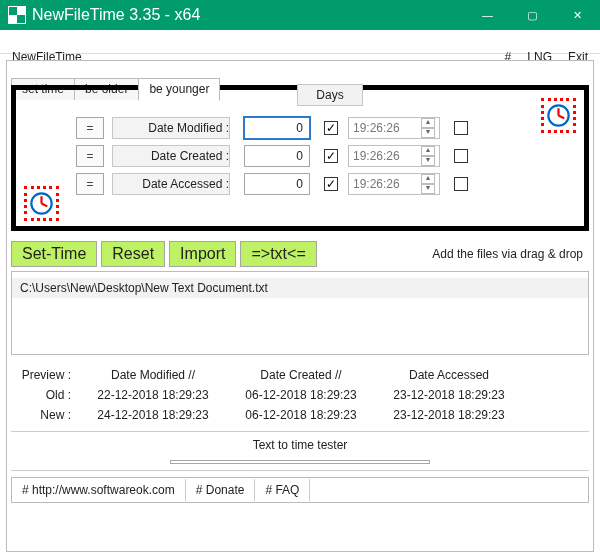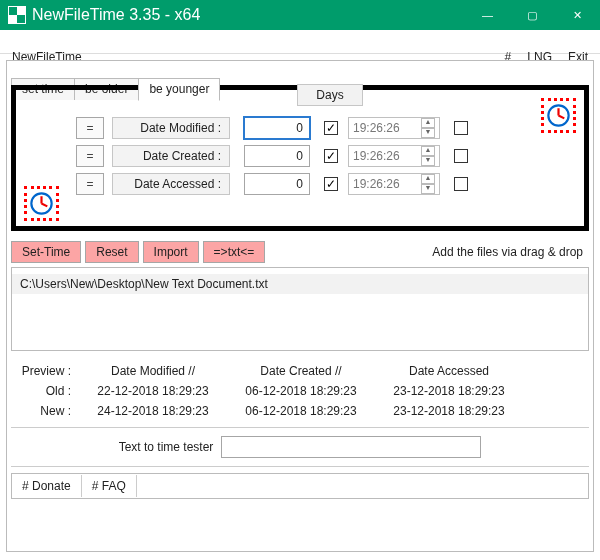--- a/index.html
+++ b/index.html
@@ -34,54 +34,54 @@
   .tabstrip { display:flex; height:24px; position:relative; top:17px; padding-left:4px; }
   .tab { border:1px solid #bbb; border-bottom:none; padding:3px 10px; font-size:12px;
     background:#f6f6f6; margin-right:-1px; height:22px; }
   .tab.active { background:#fff; height:23px; position:relative; z-index:2; border-bottom:1px solid #fff; }
   .tabpanel { border:5px solid #000000; margin:0 4px; height:146px; position:relative; padding-top:6px; }
 
   .rows { position:relative; }
   .row { display:flex; align-items:center; height:28px; }
   .eqbtn { width:28px; height:22px; border:1px solid #a6a6a6; background:#fafafa; display:flex;
     align-items:center; justify-content:center; margin-left:60px; margin-right:8px; color:#444; }
-  .label { width:118px; text-align:right; padding-right:8px;
+  .label { width:118px; text-align:right; padding-right:0;
     border:1px solid #c6c6c6; background:#f3f3f3; height:22px; line-height:20px; }
   .numberbox { width:66px; height:22px; margin-left:14px; border:1px solid #a6a6a6;
     text-align:right; padding-right:6px; line-height:20px; background:#fff; margin-right:14px; }
   .numberbox.focus { border:1px solid #2a7ad0; outline:1px solid #2a7ad0; }
   .check { width:14px; height:14px; border:1px solid #333; display:inline-flex; align-items:center; justify-content:center;
     color:#000; font-size:12px; margin-right:10px; }
   .check.blank { color:transparent; }
   .timebox { width:92px; height:22px; border:1px solid #c0c0c0; line-height:20px; padding:0 4px; color:#777;
     display:flex; align-items:center; justify-content:space-between; }
   .spin { display:flex; flex-direction:column; margin-left:4px; }
   .spinbtn { width:14px; height:10px; border:1px solid #bbb; font-size:7px; line-height:6px; text-align:center; color:#666;}
   .daysheader { position:absolute; left:281px; top:-6px; width:66px; height:22px;
     border:1px solid #c6c6c6; background:#f2f2f2; text-align:center; line-height:20px; }
 
   .appicon { position:absolute; width:35px; height:35px; border:3px dotted #f00; }
   .appicon.left { left:8px; top:96px; }
   .appicon.right { right:8px; top:8px; }
   .appicon svg { width:100%; height:100%; }
 
   .toolbar { display:flex; gap:4px; margin:10px 4px 4px 4px; align-items:center; }
-  .btn { border:1px solid #a6a6a6; background:#fca5a5; padding:3px 10px; font-size:12px; }
+  .btn { border:1px solid #a6a6a6; background:#bef264; padding:3px 10px; font-size:16px; }
   .dragdrop { margin-left:auto; margin-right:6px; }
 
   .filelist { border:1px solid #bbb; margin:2px 4px; height:84px; padding:6px 0; }
   .fileitem { background:#f2f2f2; padding:3px 8px; }
 
   .preview { margin:10px 10px 0 10px; }
   .prevrow { display:flex; height:20px; align-items:center; }
   .prevlabel { width:62px; text-align:right; padding-right:8px;}
   .prevcol { width:148px;text-align:center; }
   .divider { height:1px; background:#ccc; margin:6px 4px; }
 
-  .testerbar { display:flex; align-items:center; justify-content:center; height:26px; gap:8px; margin-top:2px; }
+  .testerbar { display:flex; align-items:center; justify-content:flex-end; height:26px; gap:8px; margin-top:2px;flex-direction:column; }
   .testerinput { width:260px; height:22px; border:1px solid #a6a6a6; background:#fff; }
 
   .bottomlinks { border:1px solid #bbb; margin:6px 4px; height:26px; display:flex; align-items:center; }
   .bottomlinks .linkbtn { padding:4px 10px; border-right:1px solid #ccc; }
 
   .statusbar { height:20px; display:flex; align-items:center; padding:0 4px; font-size:12px; }
 </style>
 </head>
 <body>
 
@@ -214,20 +214,21 @@
   <div class="divider"></div>
 
   <div class="testerbar">
     <span>Text to time tester</span>
     <div class="testerinput"></div>
   </div>
 
   <div class="divider"></div>
 
   <div class="bottomlinks">
+    <div class="linkbtn"># http://www.softwareok.com</div>
     <div class="linkbtn"># Donate</div>
     <div class="linkbtn"># FAQ</div>
   </div>
 </div>
 
 <div class="statusbar">
   
 </div>
 
 </body></html>

